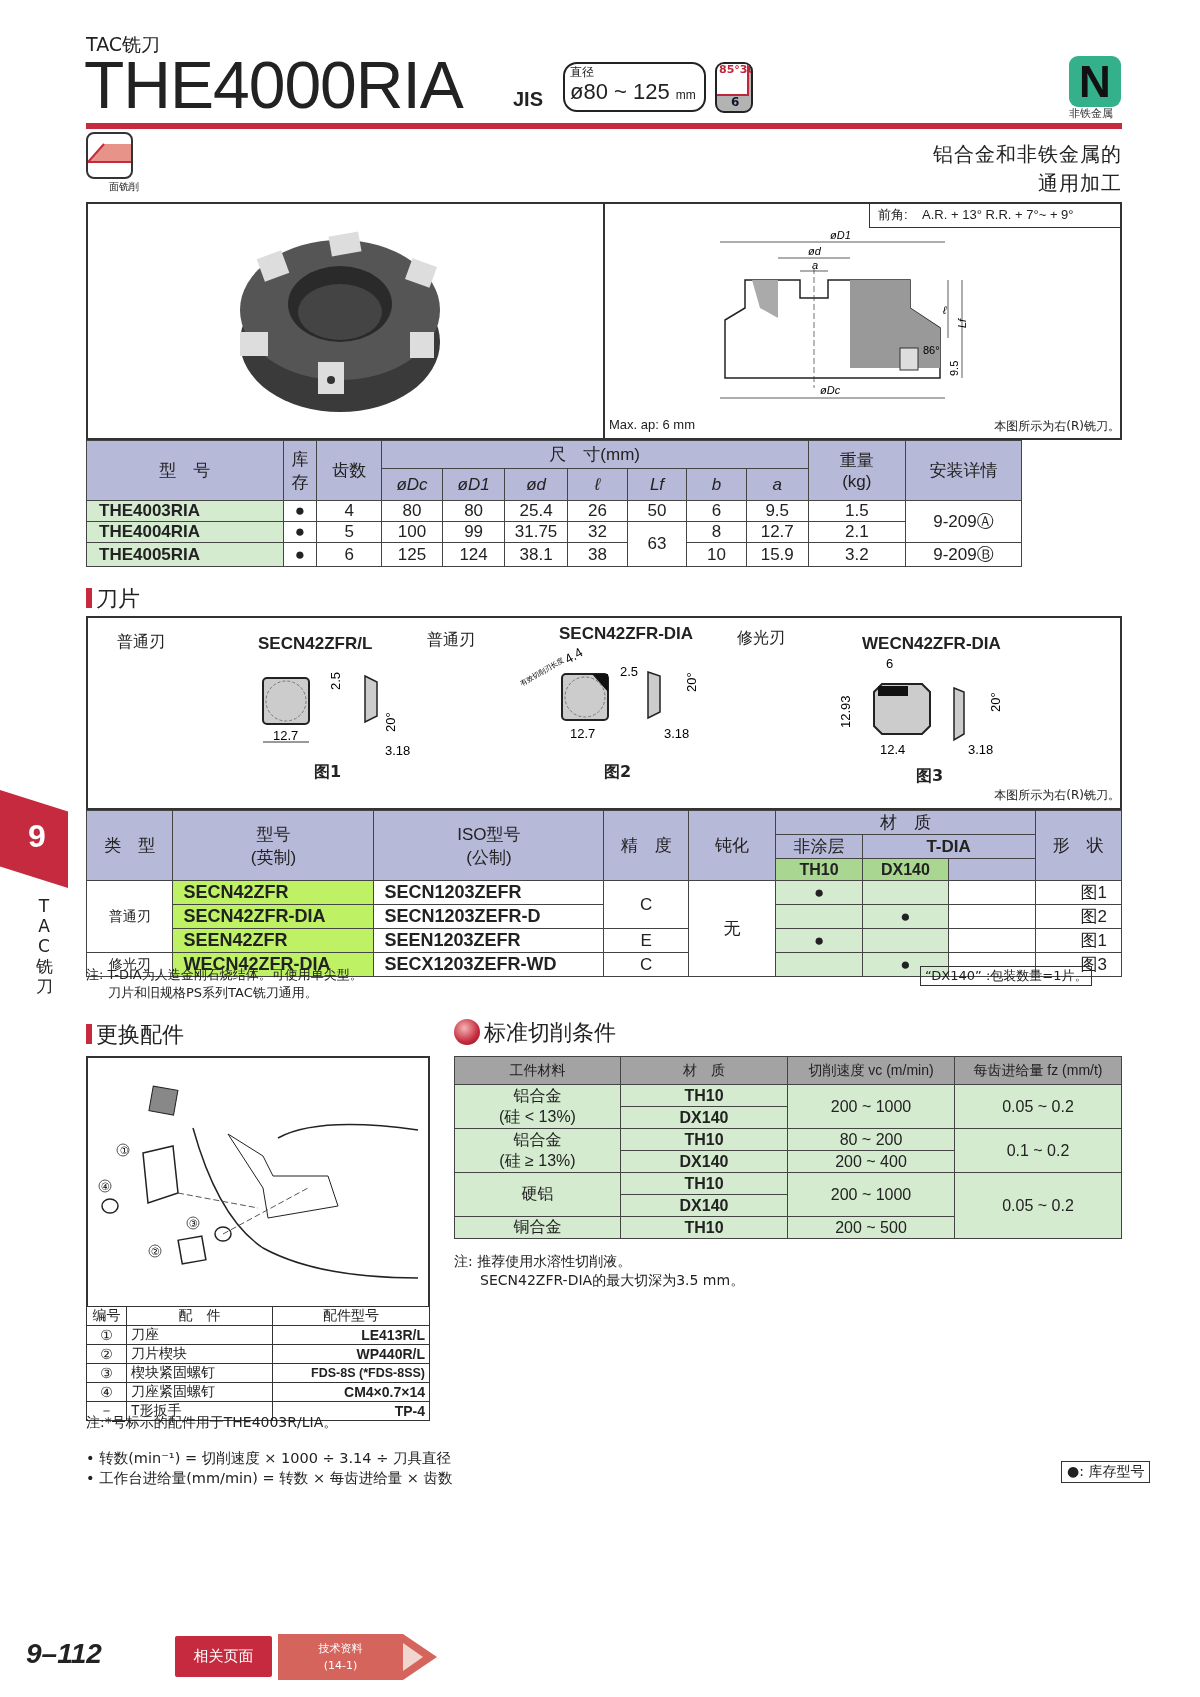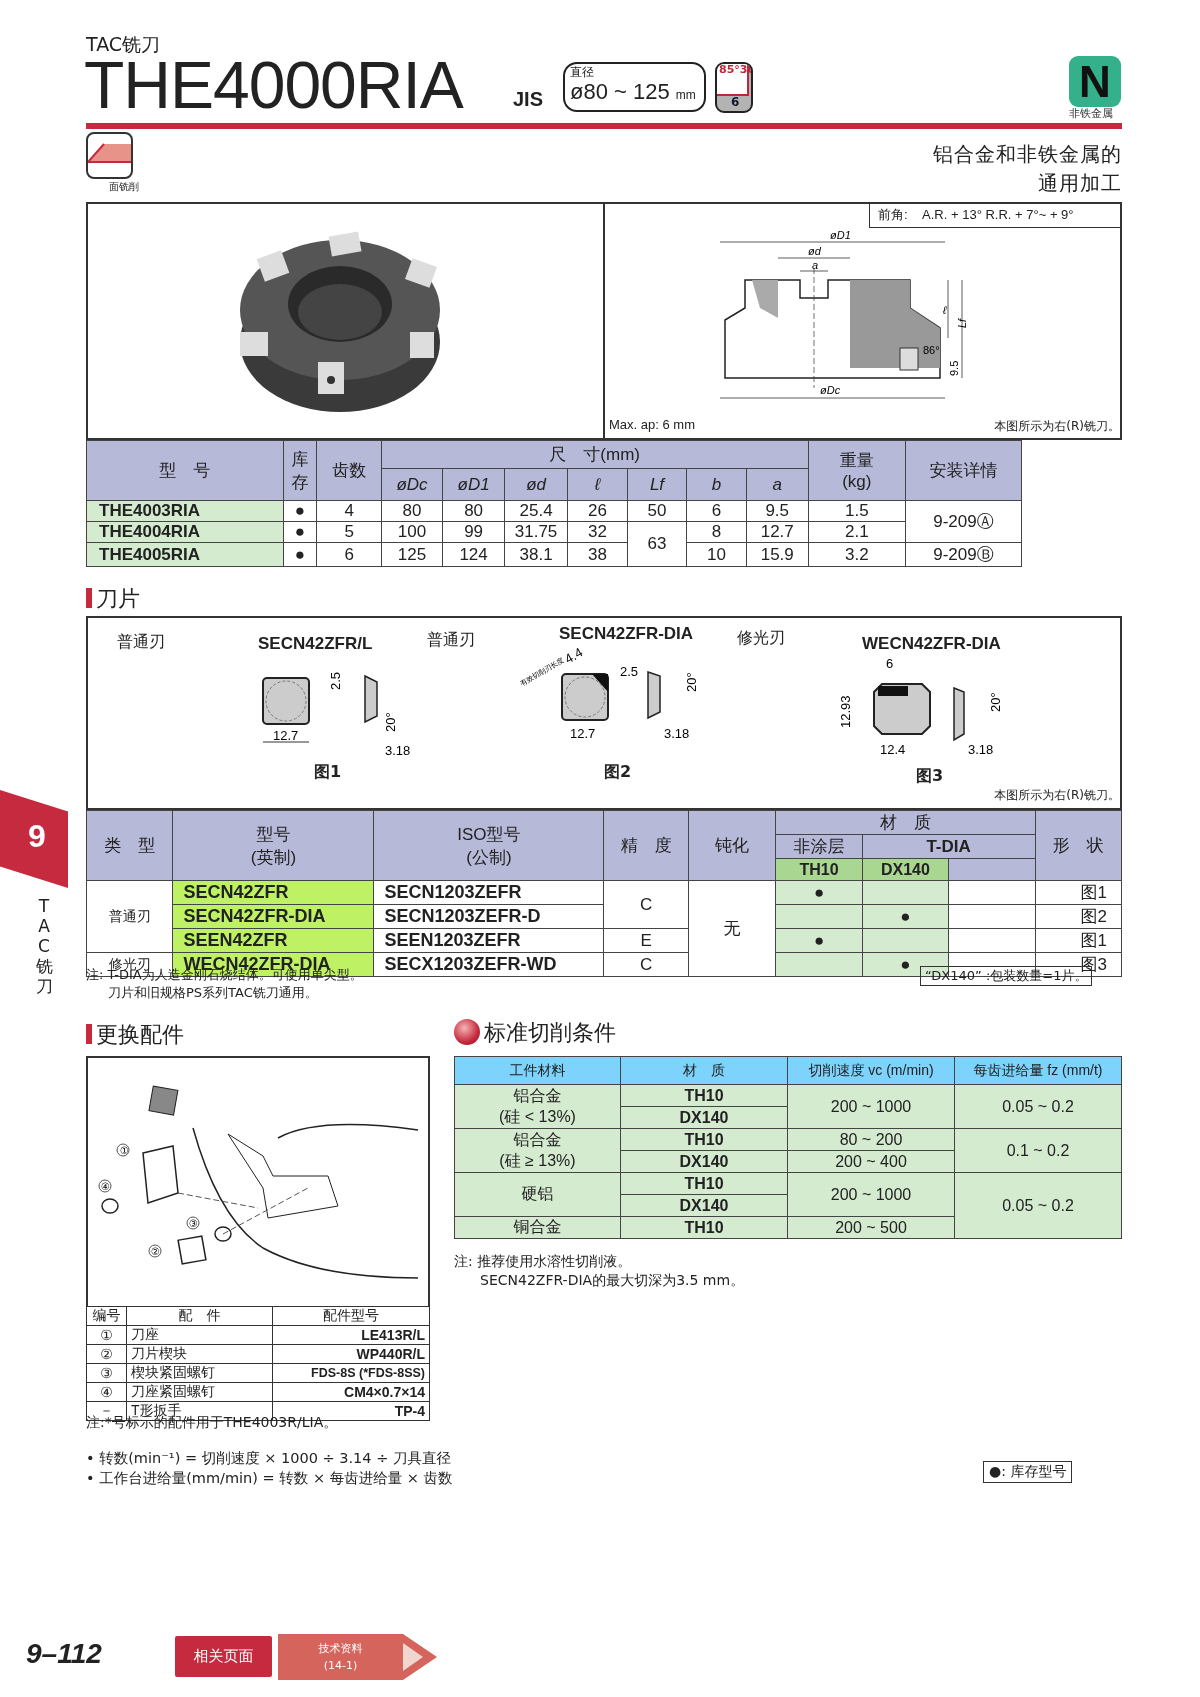--- a/index.html
+++ b/index.html
@@ -63,25 +63,25 @@
   .parts-panel { left: 86px; top: 1056px; width: 344px; height: 250px; border: 2px solid #333; border-bottom: none; }
   .parts-table { left: 86px; top: 1306px; width: 344px; }
   .parts-table td { font-size: 14px; height: 18px; padding: 0 4px; border-color: #333; }
   .parts-table .pn { text-align: right; font-weight: bold; }
   .parts-table .pname { text-align: left; }
   .note2 { left: 86px; top: 1414px; font-size: 14px; }
   .formulas { left: 86px; top: 1448px; font-size: 14.5px; line-height: 20px; }
 
   .cond-table { left: 454px; top: 1056px; width: 668px; }
   .cond-table td { font-size: 16px; height: 22px; padding: 0; }
-  .cond-table .hdrw { background: #7dd3fc; font-size: 14px; height: 28px; }
+  .cond-table .hdrw { background: #a3a3a3; font-size: 14px; height: 28px; }
   .cond-table .b { font-weight: bold; }
   .note3 { left: 454px; top: 1252px; font-size: 14px; line-height: 19px; }
 
-  .stock-legend { left: 983px; top: 1461px; border: 1.5px solid #333; padding: 1px 5px; font-size: 14px; }
+  .stock-legend { left: 1061px; top: 1461px; border: 1.5px solid #333; padding: 1px 5px; font-size: 14px; }
 
   .side-tab { left: 0; top: 790px; width: 68px; height: 98px; background: #c52a3e; clip-path: polygon(0 0, 100% 22%, 100% 100%, 0 78%); }
   .side-num { left: 28px; top: 818px; font-size: 32px; font-weight: bold; color: #fff; font-family: "Liberation Sans", sans-serif; }
   .side-text { left: 36px; top: 896px; width: 16px; font-size: 17px; line-height: 20px; text-align: center; }
 
   .page-num { left: 26px; top: 1638px; font-size: 28px; font-weight: bold; font-style: italic; font-family: "Liberation Sans", sans-serif; }
   .rel-btn { left: 175px; top: 1636px; width: 97px; height: 41px; background: #c52a3e; color: #fff; font-size: 15px; text-align: center; line-height: 41px; border-radius: 2px; }
   .tech-btn { left: 278px; top: 1634px; width: 158px; height: 46px; }
   .tech-btn .body { position: absolute; left: 0; top: 0; width: 125px; height: 46px; background: #d4645c; color: #fff; font-size: 11px; text-align: center; padding-top: 6px; line-height: 17px; }
   .tech-btn .arrow { position: absolute; left: 125px; top: 0; width: 0; height: 0; border-top: 23px solid transparent; border-bottom: 23px solid transparent; border-left: 34px solid #d4645c; }

